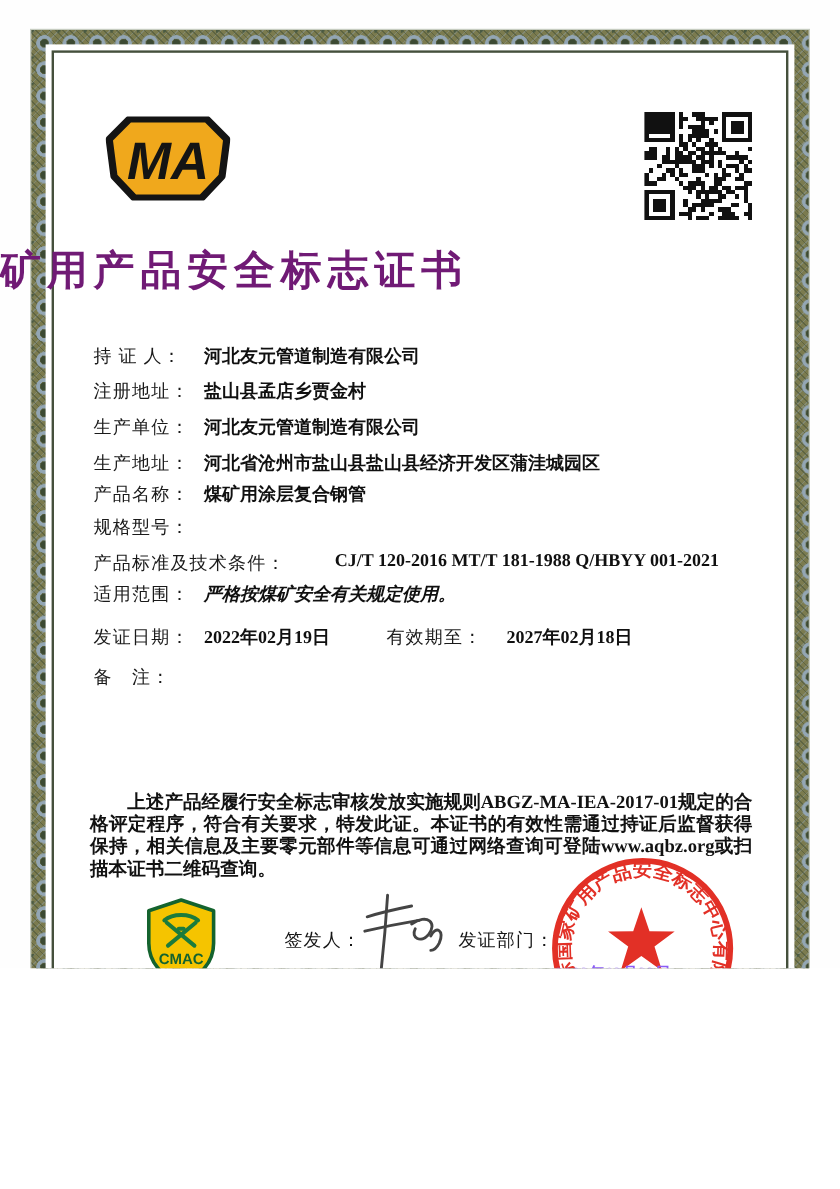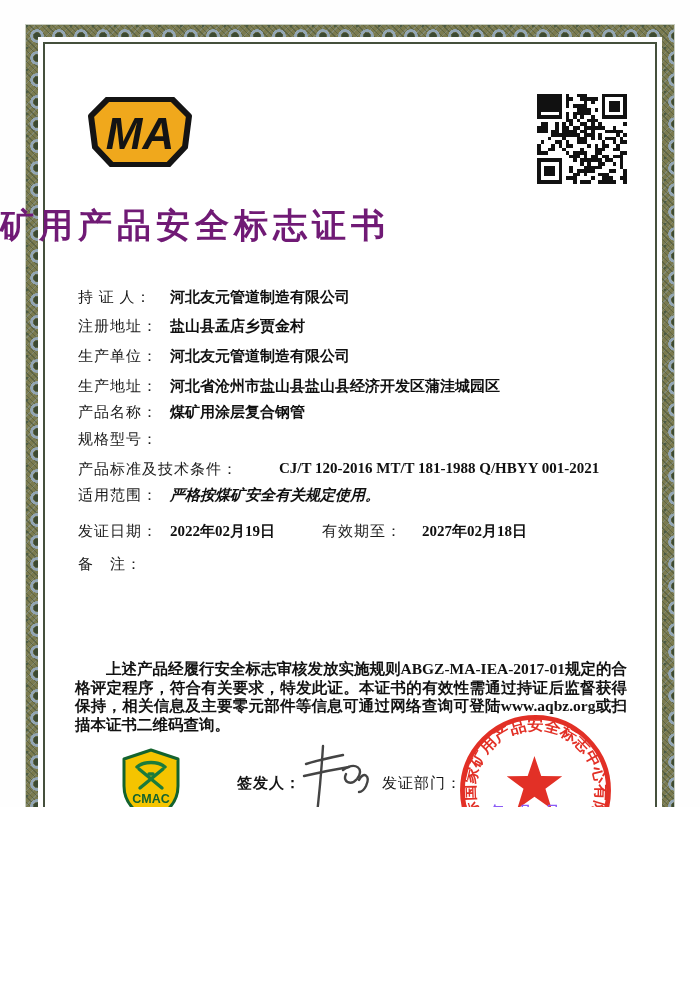--- a/index.html
+++ b/index.html
@@ -32,21 +32,21 @@
   .val{position:absolute;left:92px;top:0;font-weight:bold;white-space:nowrap;color:#101010;}
   .val-wide{left:174px;margin-left:27px;}
   .val-light{font-weight:700;font-style:italic;font-size:15px;}
   .lbl2{position:absolute;left:244px;top:0;}
   .val2{left:344px;}
   
   .statement{position:absolute;left:75px;top:660px;width:552px;font-size:15.5px;line-height:18.5px;
     font-weight:bold;text-indent:2em;text-align:justify;color:#121212;}
   
   .cmac{position:absolute;left:120px;top:748px;width:62px;height:74px;}
-  .signer-label{position:absolute;left:237px;top:774px;font-size:15px;letter-spacing:1px;font-weight:bold;}
+  .signer-label{position:absolute;left:237px;top:774px;font-size:15px;letter-spacing:1px;}
   .signature{position:absolute;left:293px;top:740px;width:82px;height:80px;}
   .issuer-label{position:absolute;left:382px;top:774px;font-size:15px;letter-spacing:1px;}
   .seal{position:absolute;left:452px;top:707px;width:167px;height:167px;opacity:.95;}
   .seal-date{position:absolute;left:463px;top:802px;width:120px;font-size:13px;font-weight:bold;
     color:#8b5cf6;letter-spacing:.5px;white-space:nowrap;z-index:5;}
 </style>
 </head>
 <body>
 
 <div class="page">

